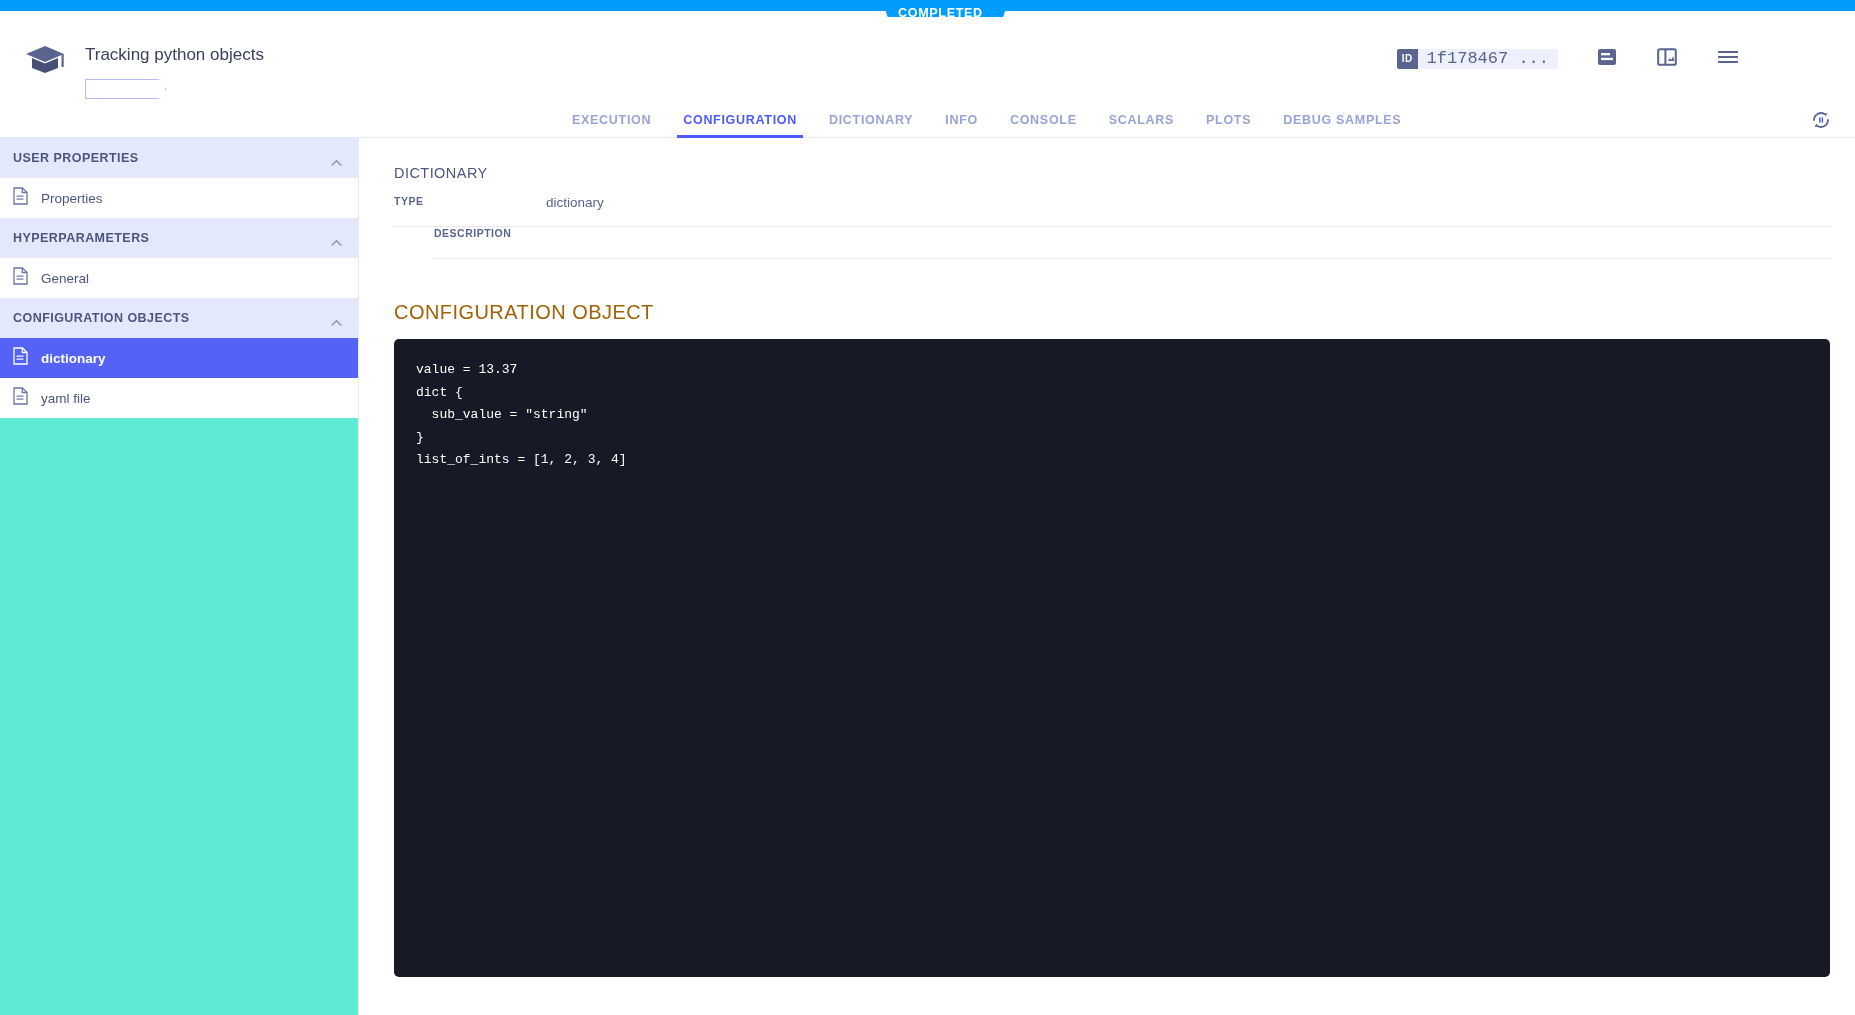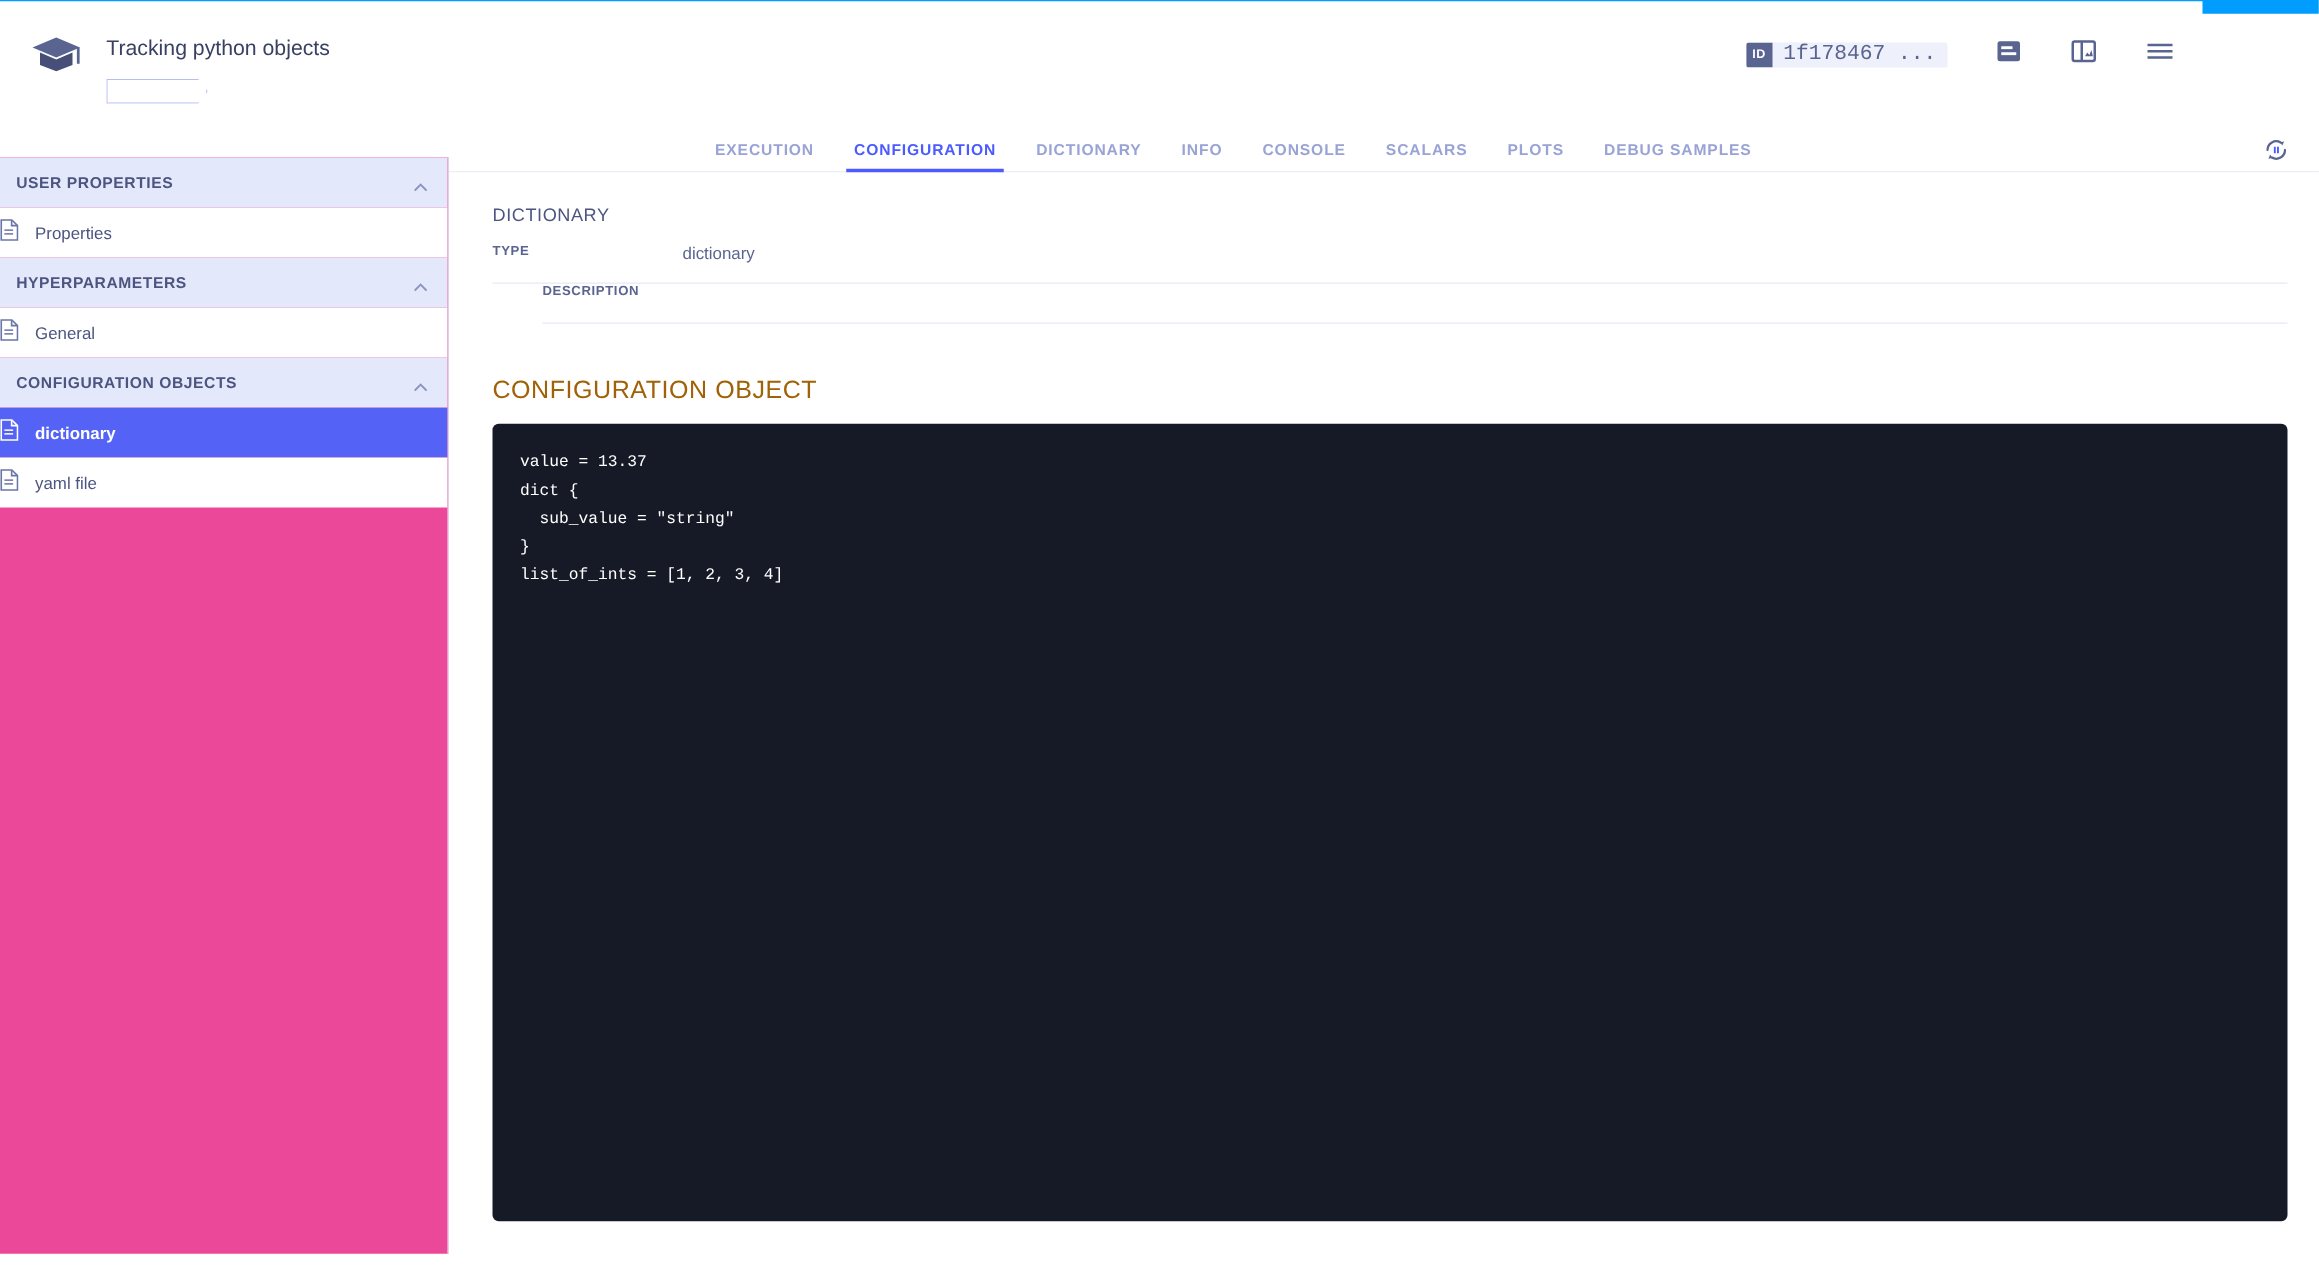--- a/index.html
+++ b/index.html
@@ -32,21 +32,21 @@
     font-weight: bold;
     letter-spacing: 0.7px;
     line-height: 27px;
     text-align: center;
     clip-path: polygon(10px 0, 100% 0, calc(100% - 10px) 100%, 20px 100%);
   }
 
   
   .header {
     position: absolute;
-    top: 1px; left: 0;
+    top: 17px; left: 0;
     width: 1762px;
     height: 89px;
     background: #ffffff;
   }
   .logo-wrap {
     position: absolute;
     left: 24px;
     top: 25px;
     width: 42px;
     height: 36px;
@@ -160,24 +160,24 @@
     right: 22px;
     top: 8px;
     width: 24px;
     height: 24px;
     cursor: pointer;
   }
 
   
   .sidebar {
     position: absolute;
-    top: 126px; left: 0;
+    top: 138px; left: 0;
     width: 359px;
     height: 877px;
-    background: #ec4899;
+    background: #5eead4;
     border-right: 1px solid #e7e9f3;
     overflow: hidden;
   }
   .section-head {
     height: 40px;
     background: #e4e8fb;
     display: flex;
     align-items: center;
     padding: 0 13px;
     cursor: pointer;
@@ -194,20 +194,21 @@
     right: 16px;
     top: 50%;
     width: 11px;
     height: 11px;
     margin-top: -3px;
   }
   .nav-item {
     height: 40px;
     display: flex;
     align-items: center;
+    padding-left: 13px;
     gap: 13px;
     cursor: pointer;
     background: #ffffff;
   }
   .nav-item .ni-text {
     font-size: 13.5px;
     color: #4c5580;
   }
   .nav-item.selected { background: #5562f6; }
   .nav-item.selected .ni-text { color: #ffffff; font-weight: bold; }

